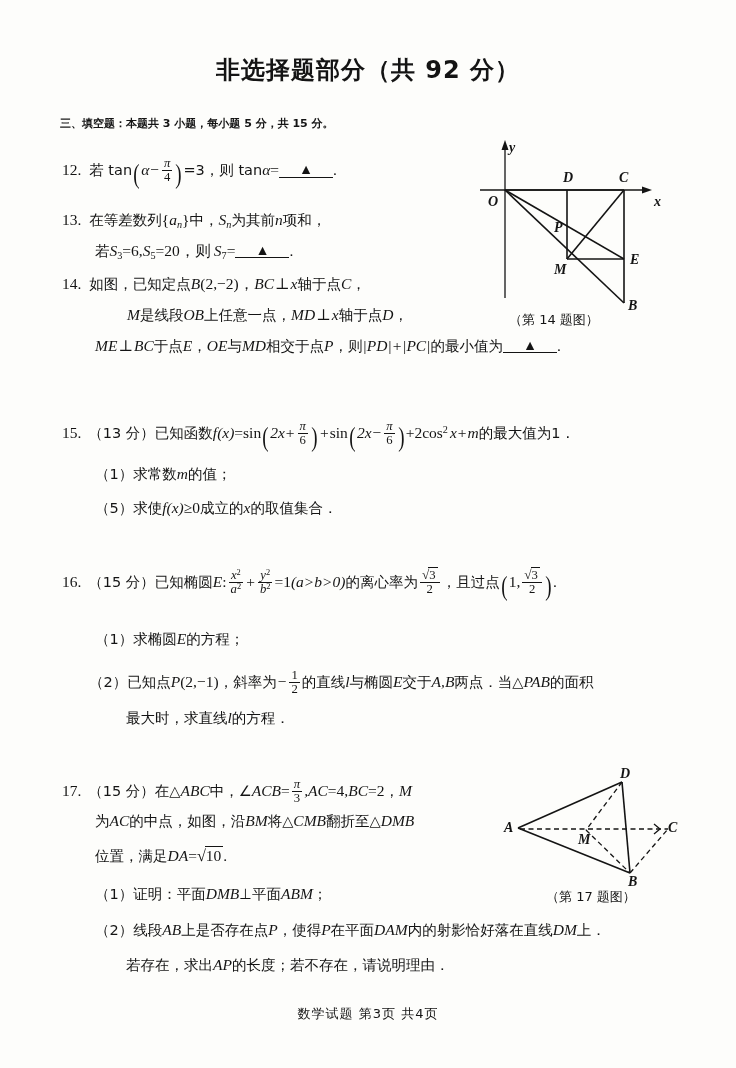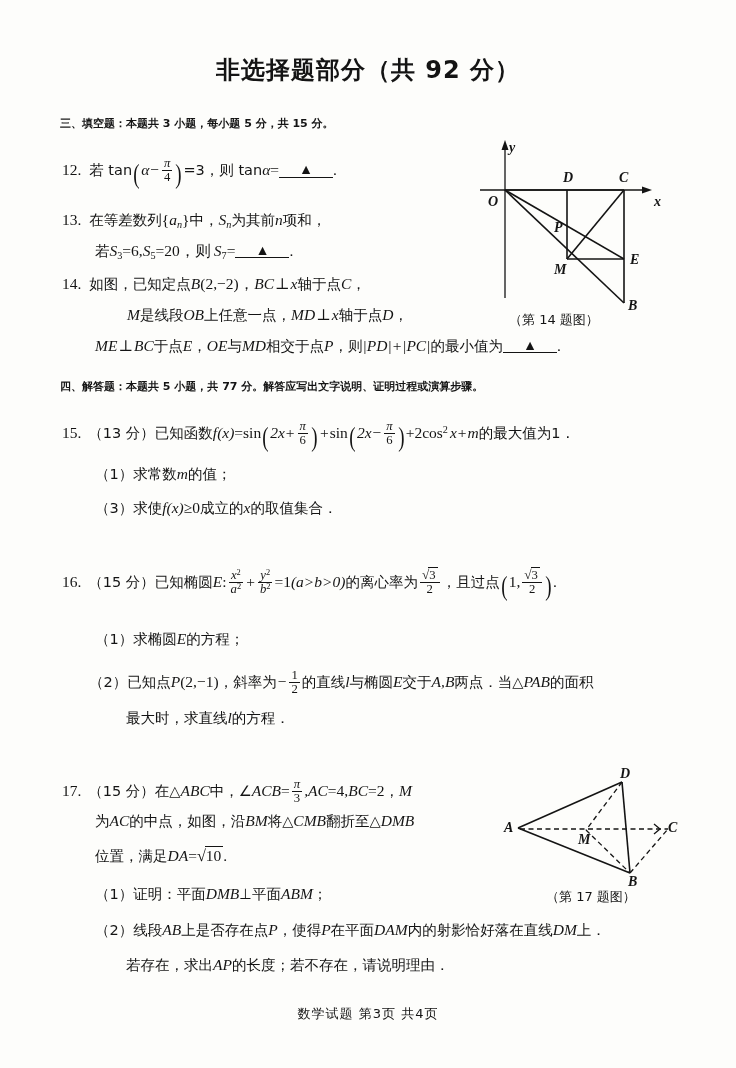--- a/index.html
+++ b/index.html
@@ -179,33 +179,30 @@
       <text class="flab" x="76" y="94">P</text>
       <text class="flab" x="76" y="136">M</text>
       <text class="flab" x="152" y="126">E</text>
       <text class="flab" x="150" y="172">B</text>
       <text class="flab" x="176" y="68">x</text>
       <text class="flab" x="31" y="14">y</text>
     </svg>
   </div>
   <div class="abs fig-cap" style="top:311px; left:509px;">（第 14 题图）</div>
 
-  <div class="abs sec-head" style="top:379px; left:60px;">
-    <span class="cn">四、解答题：</span><span class="cn rest">本题共 5 小题，共 77 分。解答应写出文字说明、证明过程或演算步骤。</span>
-  </div>
 
   <div class="abs qline" style="top:420px; left:62px;">
     <span class="qnum">15.</span>
     <span class="cn" style="font-size:14.5px; margin-left:3px;">（13 分）</span><span class="cn" style="font-size:14.5px;">已知函数</span><span class="mi">f</span><span class="mi">(x)</span><span class="mn">=</span><span class="mn">sin</span><span class="bigparen">(</span><span class="mi">2x</span><span class="op">+</span><span class="frac"><span class="num mi">π</span><span class="den mn">6</span></span><span class="bigparen">)</span><span class="op">+</span><span class="mn">sin</span><span class="bigparen">(</span><span class="mi">2x</span><span class="op">−</span><span class="frac"><span class="num mi">π</span><span class="den mn">6</span></span><span class="bigparen">)</span><span class="mn">+2</span><span class="mn">cos</span><sup class="mn">2</sup><span class="mi" style="margin-left:2px;">x</span><span class="op">+</span><span class="mi">m</span><span class="cn" style="font-size:14.5px;">的最大值为1．</span>
   </div>
   <div class="abs qline" style="top:466px; left:95px;">
     <span class="cn" style="font-size:14.5px;">（1）求常数</span><span class="mi">m</span><span class="cn" style="font-size:14.5px;">的值；</span>
   </div>
   <div class="abs qline" style="top:500px; left:95px;">
-    <span class="cn" style="font-size:14.5px;">（3）求使</span><span class="mi">f</span><span class="mi">(x)</span><span class="mn">≥0</span><span class="cn" style="font-size:14.5px;">成立的</span><span class="mi">x</span><span class="cn" style="font-size:14.5px;">的取值集合．</span>
+    <span class="cn" style="font-size:14.5px;">（5）求使</span><span class="mi">f</span><span class="mi">(x)</span><span class="mn">≥0</span><span class="cn" style="font-size:14.5px;">成立的</span><span class="mi">x</span><span class="cn" style="font-size:14.5px;">的取值集合．</span>
   </div>
 
   <div class="abs qline" style="top:568px; left:62px;">
     <span class="qnum">16.</span>
     <span class="cn" style="font-size:14.5px; margin-left:3px;">（15 分）</span><span class="cn" style="font-size:14.5px;">已知椭圆</span><span class="mi">E</span><span class="mn">:</span><span class="frac"><span class="num"><span class="mi">x</span><sup class="mn">2</sup></span><span class="den"><span class="mi">a</span><sup class="mn">2</sup></span></span><span class="op">+</span><span class="frac"><span class="num"><span class="mi">y</span><sup class="mn">2</sup></span><span class="den"><span class="mi">b</span><sup class="mn">2</sup></span></span><span class="mn">=1</span><span class="mi">(a&gt;b&gt;0)</span><span class="cn" style="font-size:14.5px;">的离心率为</span><span class="frac"><span class="num"><span class="sqrt"><span class="rad">√</span><span class="rand mn">3</span></span></span><span class="den mn">2</span></span><span class="cn" style="font-size:14.5px;">，且过点</span><span class="bigparen">(</span><span class="mn">1,</span><span class="frac"><span class="num"><span class="sqrt"><span class="rad">√</span><span class="rand mn">3</span></span></span><span class="den mn">2</span></span><span class="bigparen">)</span><span class="mn">.</span>
   </div>
   <div class="abs qline" style="top:631px; left:95px;">
     <span class="cn" style="font-size:14.5px;">（1）求椭圆</span><span class="mi">E</span><span class="cn" style="font-size:14.5px;">的方程；</span>
   </div>
   <div class="abs qline" style="top:669px; left:89px;">

